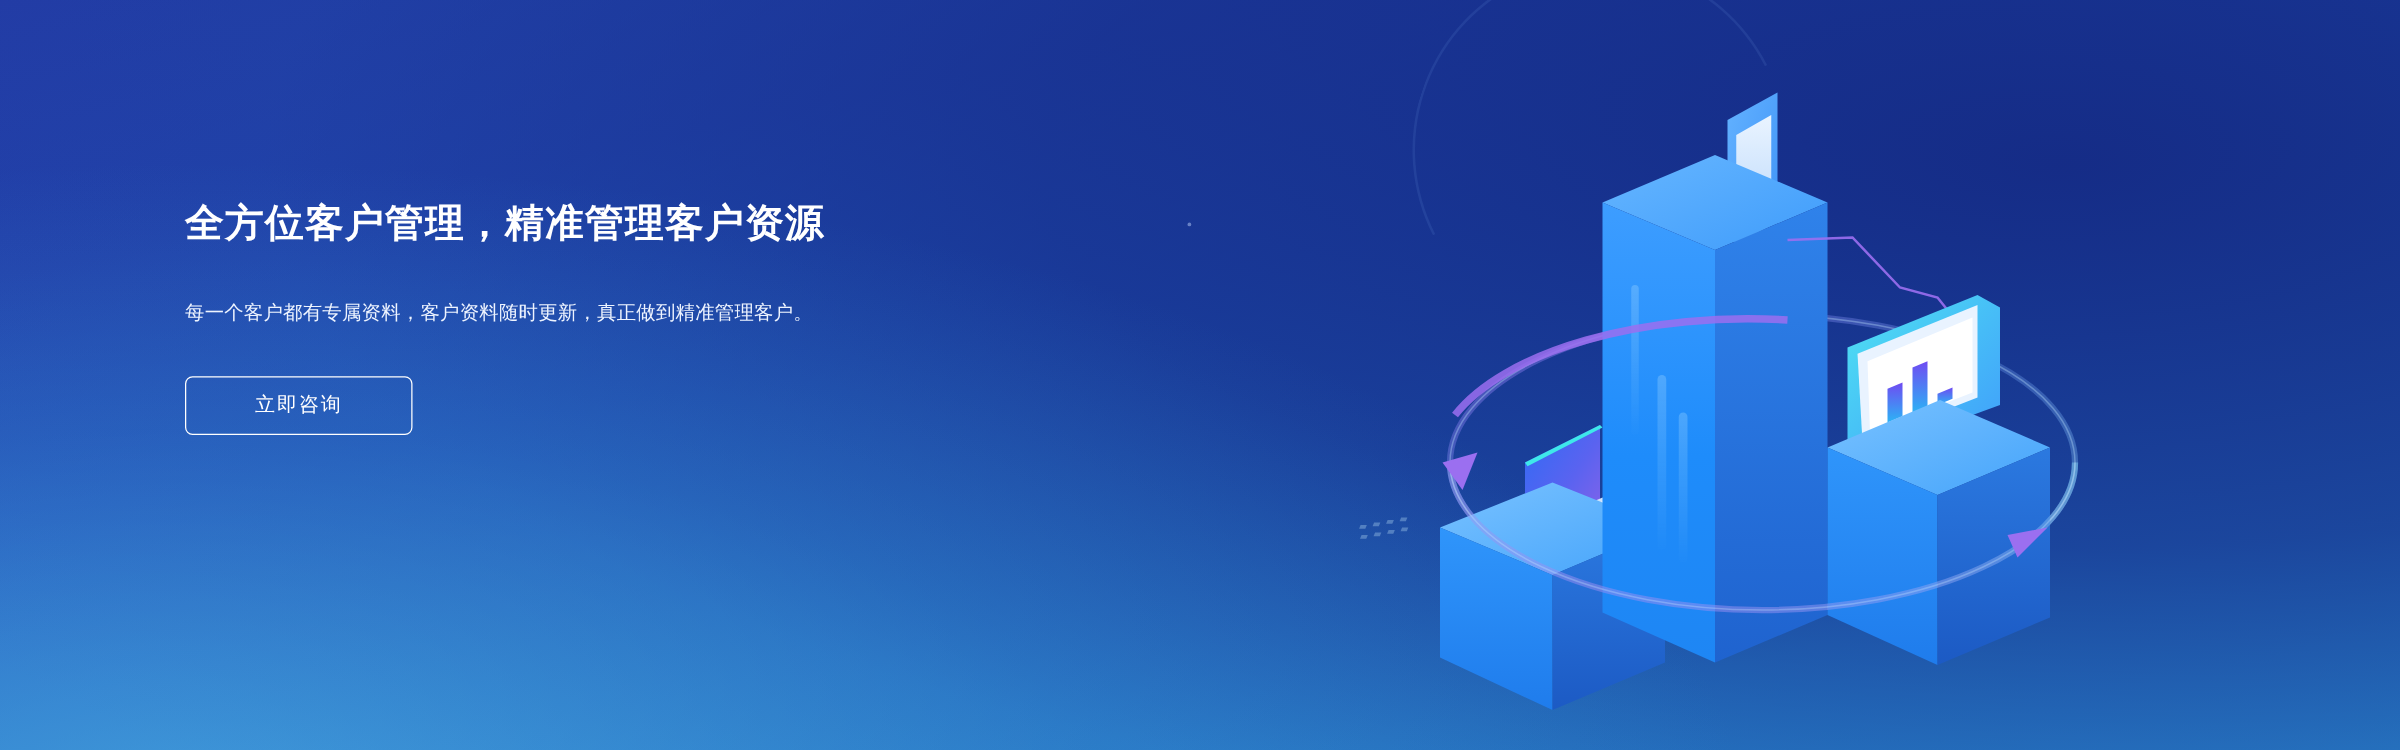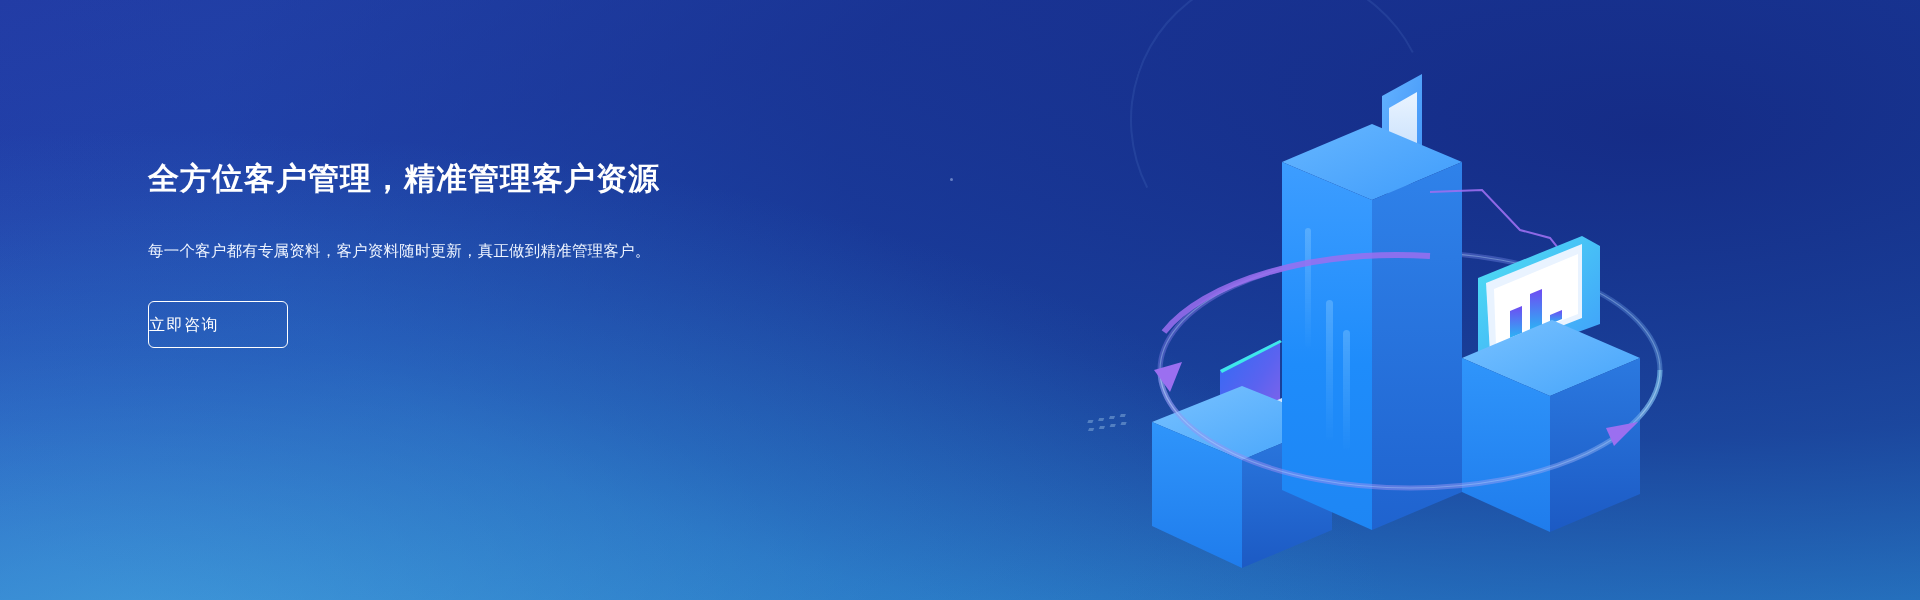--- a/index.html
+++ b/index.html
@@ -81,23 +81,23 @@
     margin-top:39px;
     font-size:15.5px;
     color:#eef4ff;
     line-height:1.62;
     width:600px;
     letter-spacing:0.2px;
   }
   .cta{
     display:block;
     margin-top:38px;
-    width:140px; height:47px;
+    width:182px; height:47px;
     line-height:45px;
-    text-align:left;
+    text-align:center;
     border:1.5px solid #ffffff;
     border-radius:6px;
     background:transparent;
     color:#ffffff;
     font-size:16px;
     letter-spacing:1.5px;
     cursor:pointer;
     font-family:inherit;
   }
 

